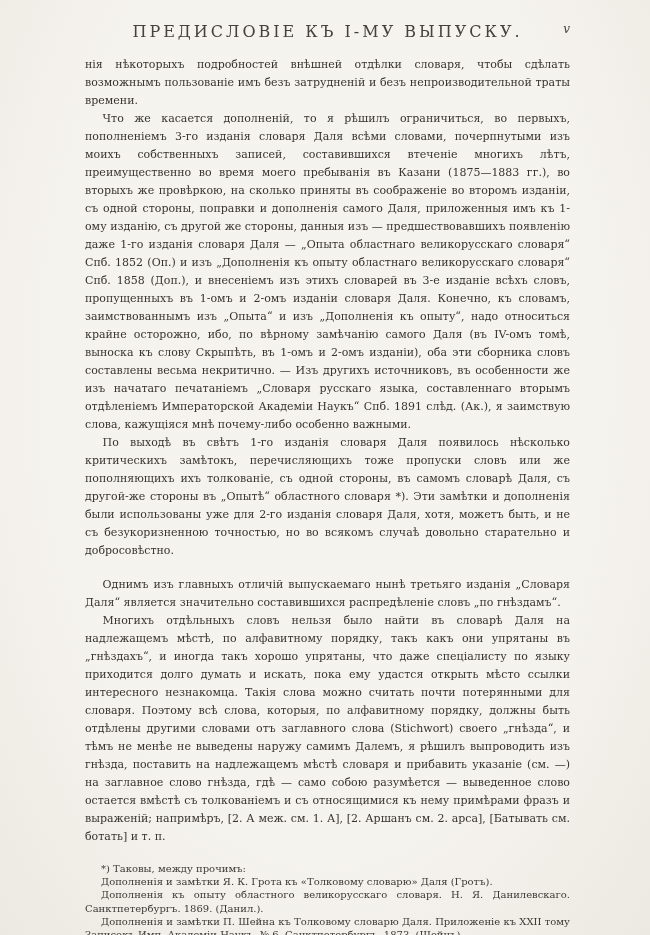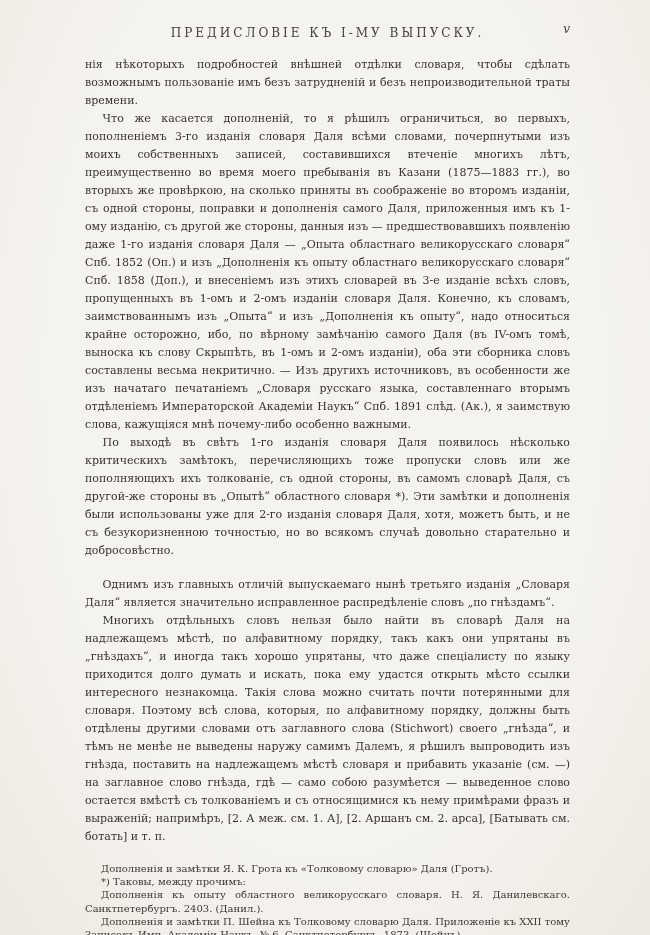--- a/index.html
+++ b/index.html
@@ -19,21 +19,21 @@
     box-sizing: border-box;
     padding: 22px 80px 20px 85px;
   }
   .header {
     position: relative;
     text-align: center;
     margin-bottom: 18px;
     height: 16px;
   }
   .title {
-    font-size: 12px;
+    font-size: 16px;
     letter-spacing: 3px;
     color: #45413c;
   }
   .pagenum {
     position: absolute;
     right: 0;
     top: 0;
     font-size: 12px;
     font-style: italic;
     color: #45413c;
@@ -72,24 +72,24 @@
 
   <div class="header">
     <span class="title">ПРЕДИСЛОВІЕ КЪ I-МУ ВЫПУСКУ.</span>
     <span class="pagenum">v</span>
   </div>
 
   <div class="body-text">
     <p class="para no-indent">нія нѣкоторыхъ подробностей внѣшней отдѣлки словаря, чтобы сдѣлать возможнымъ пользованіе имъ безъ затрудненій и безъ непроизводительной траты времени.</p>
     <p class="para">Что же касается дополненій, то я рѣшилъ ограничиться, во первыхъ, пополненіемъ 3-го изданія словаря Даля всѣми словами, почерпнутыми изъ моихъ собственныхъ записей, составившихся втеченіе многихъ лѣтъ, преимущественно во время моего пребыванія въ Казани (1875—1883 гг.), во вторыхъ же провѣркою, на сколько приняты въ соображеніе во второмъ изданіи, съ одной стороны, поправки и дополненія самого Даля, приложенныя имъ къ 1-ому изданію, съ другой же стороны, данныя изъ — предшествовавшихъ появленію даже 1-го изданія словаря Даля — „Опыта областнаго великорусскаго словаря“ Спб. 1852 (Оп.) и изъ „Дополненія къ опыту областнаго великорусскаго словаря“ Спб. 1858 (Доп.), и внесеніемъ изъ этихъ словарей въ 3-е изданіе всѣхъ словъ, пропущенныхъ въ 1-омъ и 2-омъ изданіи словаря Даля. Конечно, къ словамъ, заимствованнымъ изъ „Опыта“ и изъ „Дополненія къ опыту“, надо относиться крайне осторожно, ибо, по вѣрному замѣчанію самого Даля (въ IV-омъ томѣ, выноска къ слову Скрыпѣть, въ 1-омъ и 2-омъ изданіи), оба эти сборника словъ составлены весьма некритично. — Изъ другихъ источниковъ, въ особенности же изъ начатаго печатаніемъ „Словаря русскаго языка, составленнаго вторымъ отдѣленіемъ Императорской Академіи Наукъ“ Спб. 1891 слѣд. (Ак.), я заимствую слова, кажущіяся мнѣ почему-либо особенно важными.</p>
     <p class="para">По выходѣ въ свѣтъ 1-го изданія словаря Даля появилось нѣсколько критическихъ замѣтокъ, перечисляющихъ тоже пропуски словъ или же пополняющихъ ихъ толкованіе, съ одной стороны, въ самомъ словарѣ Даля, съ другой-же стороны въ „Опытѣ“ областного словаря *). Эти замѣтки и дополненія были использованы уже для 2-го изданія словаря Даля, хотя, можетъ быть, и не съ безукоризненною точностью, но во всякомъ случаѣ довольно старательно и добросовѣстно.</p>
-    <p class="para gap">Однимъ изъ главныхъ отличій выпускаемаго нынѣ третьяго изданія „Словаря Даля“ является значительно исправленное распредѣленіе словъ „по гнѣздамъ“.</p>
+    <p class="para gap">Однимъ изъ главныхъ отличій выпускаемаго нынѣ третьяго изданія „Словаря Даля“ является значительно составившихся распредѣленіе словъ „по гнѣздамъ“.</p>
     <p class="para">Многихъ отдѣльныхъ словъ нельзя было найти въ словарѣ Даля на надлежащемъ мѣстѣ, по алфавитному порядку, такъ какъ они упрятаны въ „гнѣздахъ“, и иногда такъ хорошо упрятаны, что даже спеціалисту по языку приходится долго думать и искать, пока ему удастся открыть мѣсто ссылки интересного незнакомца. Такія слова можно считать почти потерянными для словаря. Поэтому всѣ слова, которыя, по алфавитному порядку, должны быть отдѣлены другими словами отъ заглавного слова (Stichwort) своего „гнѣзда“, и тѣмъ не менѣе не выведены наружу самимъ Далемъ, я рѣшилъ выпроводить изъ гнѣзда, поставить на надлежащемъ мѣстѣ словаря и прибавить указаніе (см. —) на заглавное слово гнѣзда, гдѣ — само собою разумѣется — выведенное слово остается вмѣстѣ съ толкованіемъ и съ относящимися къ нему примѣрами фразъ и выраженій; напримѣръ, [2. А меж. см. 1. А], [2. Аршанъ см. 2. арса], [Батывать см. ботать] и т. п.</p>
   </div>
 
   <div class="footnote">
+    <p>*) Таковы, между прочимъ:</p>
     <p>Дополненія и замѣтки Я. К. Грота къ «Толковому словарю» Даля (Гротъ).</p>
-    <p>*) Таковы, между прочимъ:</p>
-    <p>Дополненія къ опыту областного великорусскаго словаря. Н. Я. Данилевскаго. Санктпетербургъ. 2403. (Данил.).</p>
+    <p>Дополненія къ опыту областного великорусскаго словаря. Н. Я. Данилевскаго. Санктпетербургъ. 1869. (Данил.).</p>
     <p>Дополненія и замѣтки П. Шейна къ Толковому словарю Даля. Приложеніе къ XXII тому Записокъ Имп. Академіи Наукъ. № 6. Санктпетербургъ. 1873. (Шейнъ).</p>
   </div>
 
 </div>
 
 </body></html>

